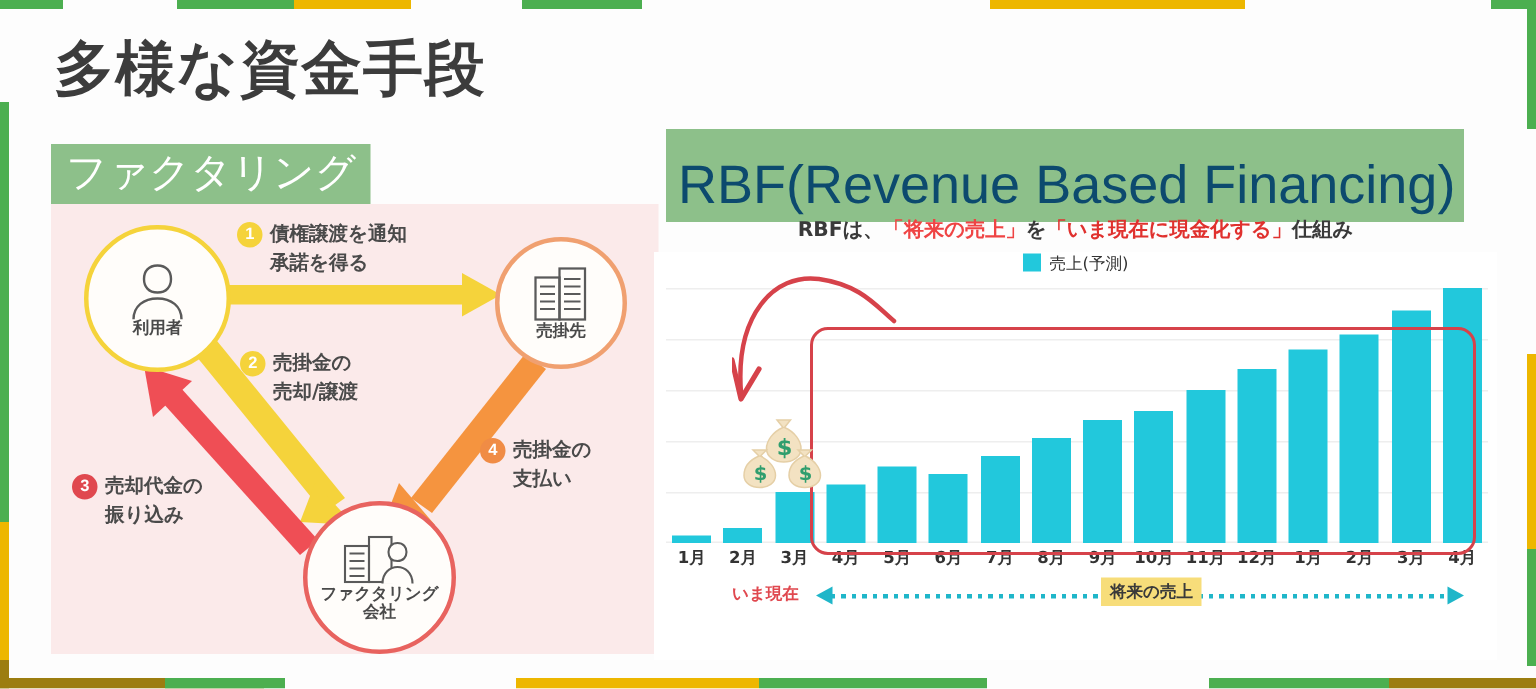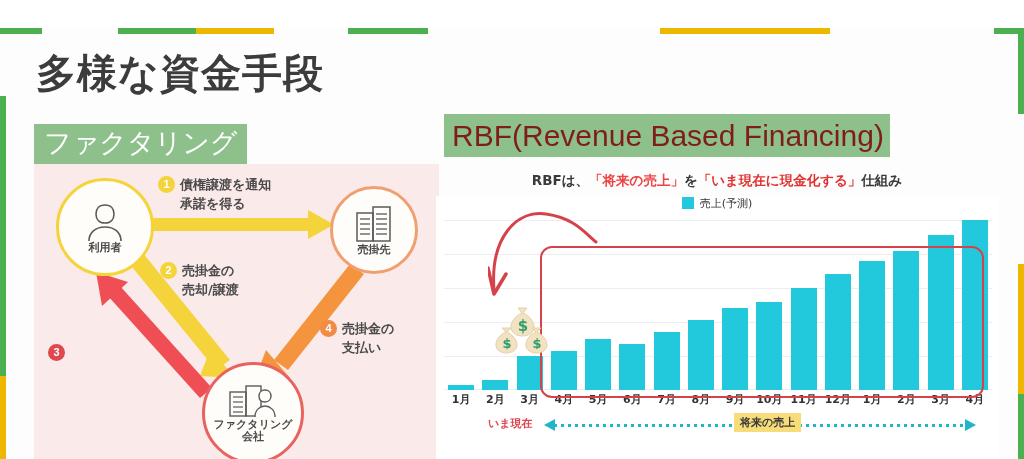--- a/index.html
+++ b/index.html
@@ -3,21 +3,21 @@
 <meta charset="utf-8">
 <style>
   html,body{margin:0;padding:0;}
   body{
     width:1024px;height:459px;
     background:#ffffff;
     font-family:"Liberation Sans","DejaVu Sans",sans-serif;
     overflow:hidden;
     position:relative;
   }
-  .page{position:absolute;inset:0;background:#fdfdfd;margin-top:28px;}
+  .page{position:absolute;inset:0;background:#fdfdfd;}
 
   
   .band{position:absolute;}
   .band.green{background:#4caf50;}
   .band.yellow{background:#edb700;}
   .band.olive{background:#9c7d10;}
 
   
   .left-col{position:absolute;left:22px;top:10px;width:420px;height:440px;}
   .main-title{
@@ -71,22 +71,22 @@
 
   .step1{left:124px;top:12px;}
   .step2{left:126px;top:98px;}
   .step3{left:14px;top:180px;}
   .step4{left:286px;top:156px;}
 
   
   .right-col{position:absolute;left:434px;top:10px;width:566px;height:440px;}
   .rbf-badge{
     position:absolute;left:10px;top:76px;
-    background:#8dc08a;color:#7f1d1d;
-    font-size:30px;padding:5px 6px 4px 8px;white-space:nowrap;
+    background:#8dc08a;color:#0c4a6e;
+    font-size:36px;padding:16px 6px 4px 8px;white-space:nowrap;
     font-family:"Liberation Sans","DejaVu Sans",sans-serif;
   }
   .rbf-sub{
     position:absolute;left:0;top:134px;width:566px;text-align:center;
     font-size:13.5px;font-weight:bold;color:#3a3a3a;white-space:nowrap;
     font-family:"DejaVu Sans","Liberation Sans",sans-serif;
   }
   .rbf-sub .blue{color:#ef4444;}
   .rbf-sub .red{color:#e0312e;}
 
@@ -241,20 +241,24 @@
           <span class="txt">
             <span>売掛金の</span>
             <span class="l2">売却/譲渡</span>
           </span>
         </div>
       </div>
 
       <div class="step step3">
         <div class="row">
           <span class="num r">3</span>
+          <span class="txt">
+            <span>売却代金の</span>
+            <span class="l2">振り込み</span>
+          </span>
         </div>
       </div>
 
       <div class="step step4">
         <div class="row">
           <span class="num o">4</span>
           <span class="txt">
             <span>売掛金の</span>
             <span class="l2">支払い</span>
           </span>

